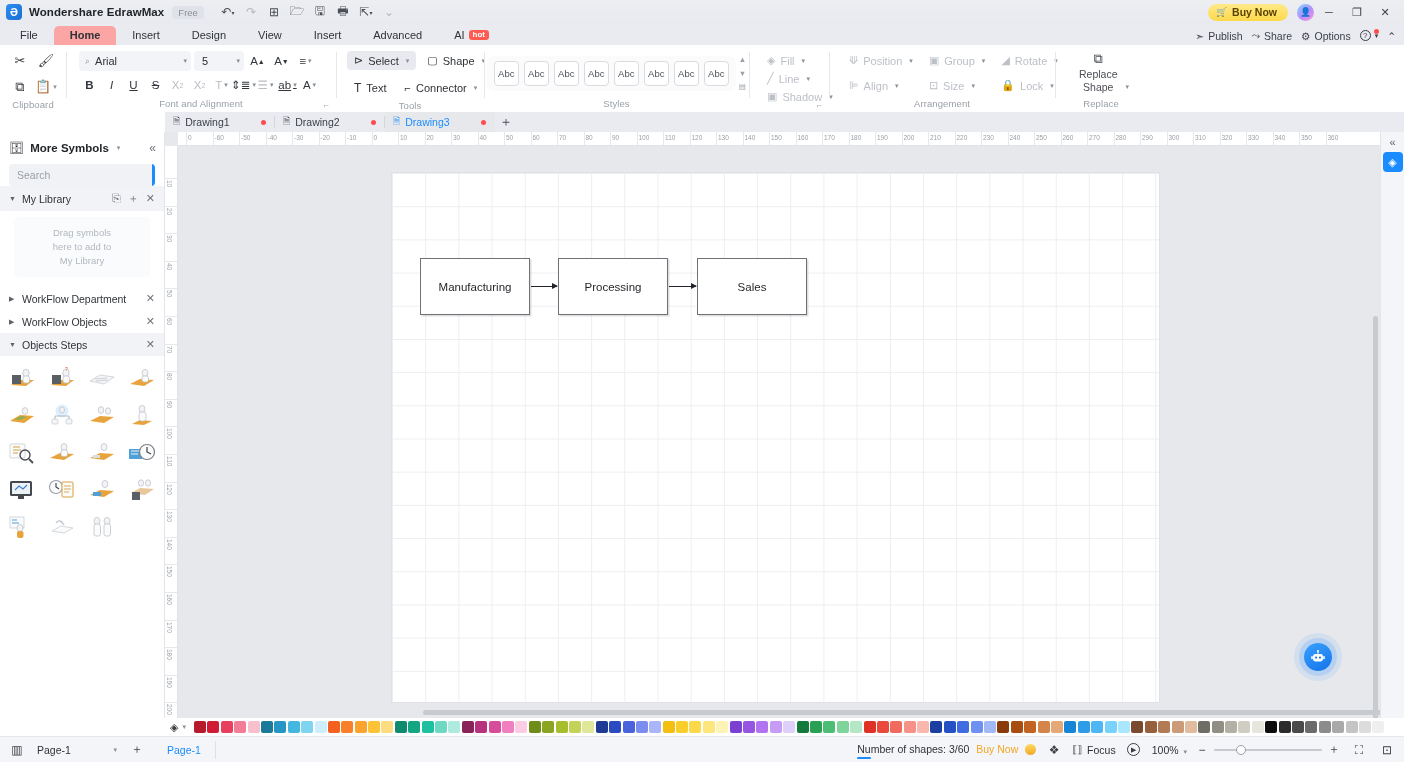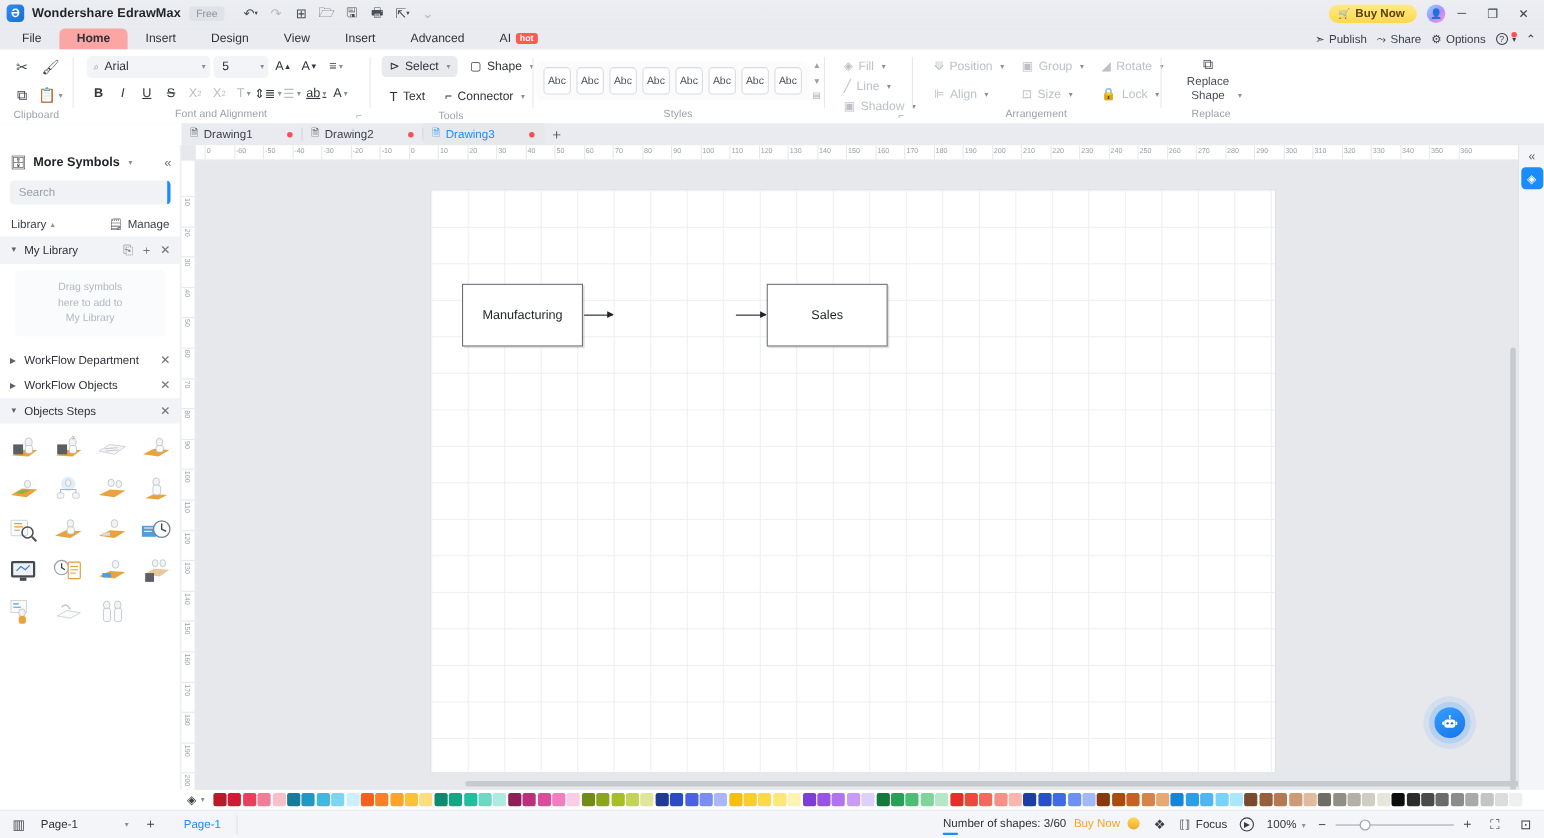--- a/index.html
+++ b/index.html
@@ -505,28 +505,20 @@
     <div class="sympanel">
       <div class="sp-head">
         <span style="font-size:12px">🗄</span>
         <span class="ttl">More Symbols</span>
         <span class="caret">▾</span>
         <span class="cl">«</span>
       </div>
       <div class="sp-search">
         <input placeholder="Search" style="">
         <div class="go">Search</div>
-      </div>
-      <div class="sp-libbar">
-        <span>Library</span>
-        <span class="caret" style="margin-left:4px">▴</span>
-        <span class="mg">
-          <span>🗒</span>
-          <span>Manage</span>
-        </span>
       </div>
 
       <div class="cat-row open">
         <span class="tri">▼</span>
         <span>My Library</span>
         <span class="acts">
           <span>⎘</span>
           <span>＋</span>
           <span>✕</span>
         </span>
@@ -845,20 +837,23 @@
         </div>
       <div class="canvas-scroll">
         <div class="page">
           <div class="grid"></div>
 
           <div class="node" style="left:28px;top:85px;width:110px;height:57px">
             <span>Manufacturing</span>
           </div>
           <div class="arrow" style="left:139px;top:113px;width:26px"></div>
 
+          <div class="node" style="left:166px;top:85px;width:110px;height:57px">
+            <span>Processing</span>
+          </div>
           <div class="arrow" style="left:277px;top:113px;width:27px"></div>
 
           <div class="node" style="left:305px;top:85px;width:110px;height:57px">
             <span>Sales</span>
           </div>
         </div>
 
         <div class="vscroll"></div>
         <div class="hscroll"></div>
 

